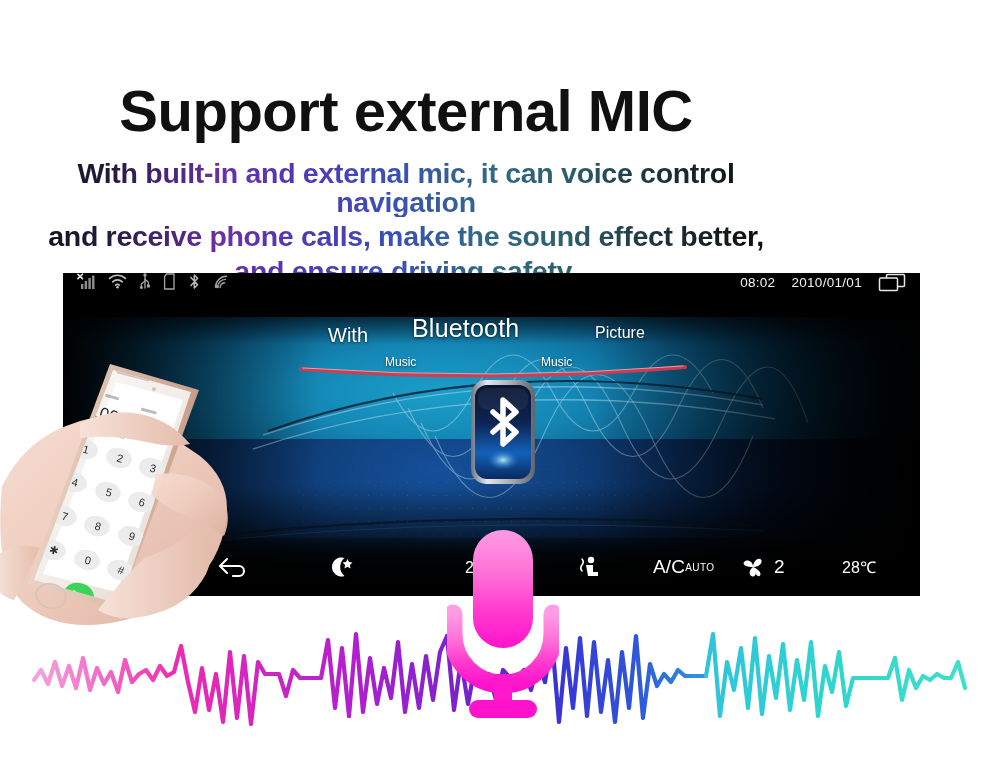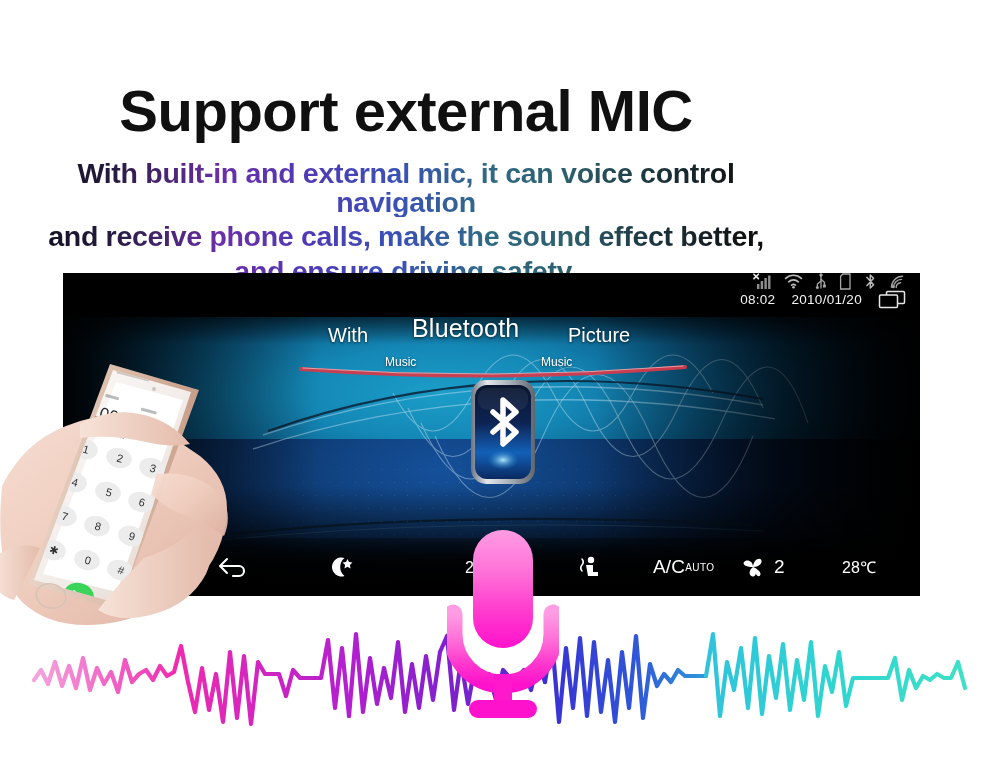--- a/index.html
+++ b/index.html
@@ -55,34 +55,33 @@
     background-image:radial-gradient(circle, rgba(120,180,230,.75) 0.8px, transparent 1px);
     background-size:13px 13px;
     -webkit-mask-image:radial-gradient(ellipse 45% 90% at 48% 45%,#000 0%,transparent 78%);
     mask-image:radial-gradient(ellipse 45% 90% at 48% 45%,#000 0%,transparent 78%);
   }
   #bg-waves { position:absolute; left:0; top:0; width:100%; height:100%; }
 
   
   #status-bar {
     position:absolute; left:0; top:0; width:100%; height:34px; z-index:9;
-    display:flex; align-items:flex-end; padding:0 14px;
+    display:flex; align-items:flex-start; padding:0 14px;
     background:linear-gradient(180deg,#000 0%,#000 70%,rgba(0,0,0,.75) 100%);
-    flex-direction:column;
   }
   #status-icons-left { display:flex; align-items:center; gap:12px; }
   #status-right { margin-left:auto; display:flex; align-items:center; gap:16px; }
   .sb-time, .sb-date { color:#f2f2f2; font-size:13.5px; letter-spacing:.3px; }
   .sb-ico { display:block; opacity:.92; }
 
   
   #carousel { position:absolute; left:0; top:38px; width:100%; height:92px; z-index:8; }
   .car-item { position:absolute; color:#fff; text-shadow:0 1px 3px rgba(0,0,0,.65); white-space:nowrap;}
   #car-video   { left:265px; top:13px; font-size:20px; }
-  #car-picture { left:505px; top:13px; font-size:20px; }
+  #car-picture { left:532px; top:13px; font-size:16px; }
   #car-bluetooth { left:349px; top:3px; font-size:25px; letter-spacing:.2px; }
   #car-music-l { left:322px; top:44px; font-size:12px; }
   #car-music-r { left:478px; top:44px; font-size:12px; }
   #carousel-arc { position:absolute; left:230px; top:42px; }
 
   
   #bt-device { position:absolute; left:405px; top:105px; z-index:8; }
 
   
   #control-bar {
@@ -198,21 +197,21 @@
         <g fill="none" stroke="#b0b0b0" stroke-width="1.4" stroke-linecap="round">
           <path d="M2.5 13.2 A 11 11 0 0 1 13.6 2.3"></path>
           <path d="M4.6 13.5 A 8 8 0 0 1 12.5 5.4"></path>
           <path d="M7.2 13.6 A 5 5 0 0 1 11.6 8.7"></path>
         </g>
         <circle cx="4.2" cy="12.6" r="1.7" fill="#b0b0b0"></circle>
       </svg>
     </div>
     <div id="status-right">
       <span class="sb-time">08:02</span>
-      <span class="sb-date">2010/01/20</span>
+      <span class="sb-date">2010/01/01</span>
       <svg width="28" height="19" viewBox="0 0 28 19">
         <rect x="8.5" y="1.5" width="18" height="12" fill="none" stroke="#e6e6e6" stroke-width="1.5" rx="1.2"></rect>
         <rect x="1.5" y="5" width="18" height="12.5" fill="#000" stroke="#e6e6e6" stroke-width="1.5" rx="1.2"></rect>
       </svg>
     </div>
   </div>
 
   <div id="carousel">
     <svg id="carousel-arc" width="400" height="30" viewBox="0 0 400 30">
       <path d="M8 16 Q 200 30 392 14" fill="none" stroke="#d8394a" stroke-width="4" stroke-linecap="round" opacity="0.92"></path>

